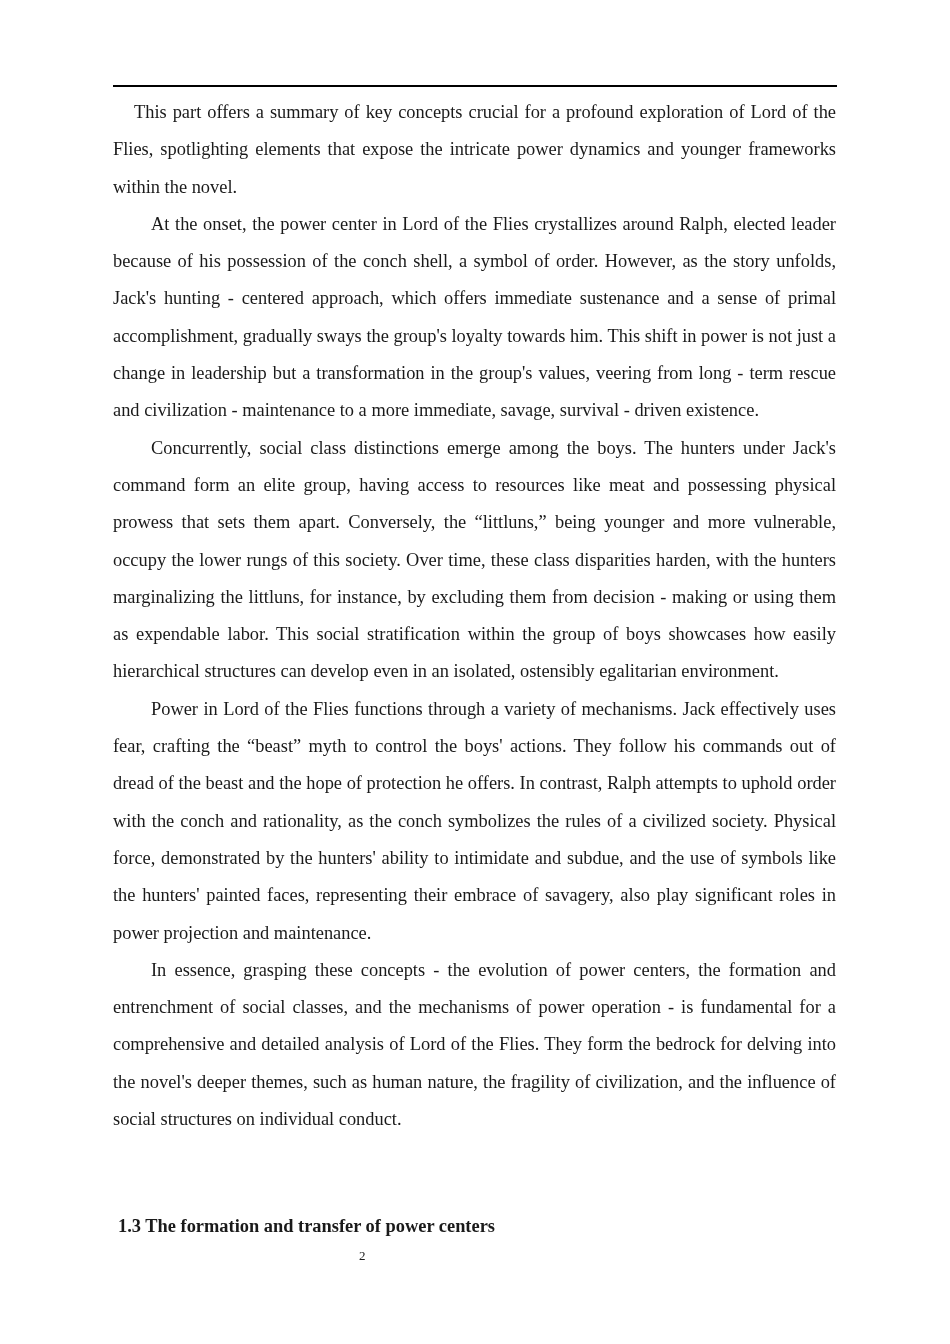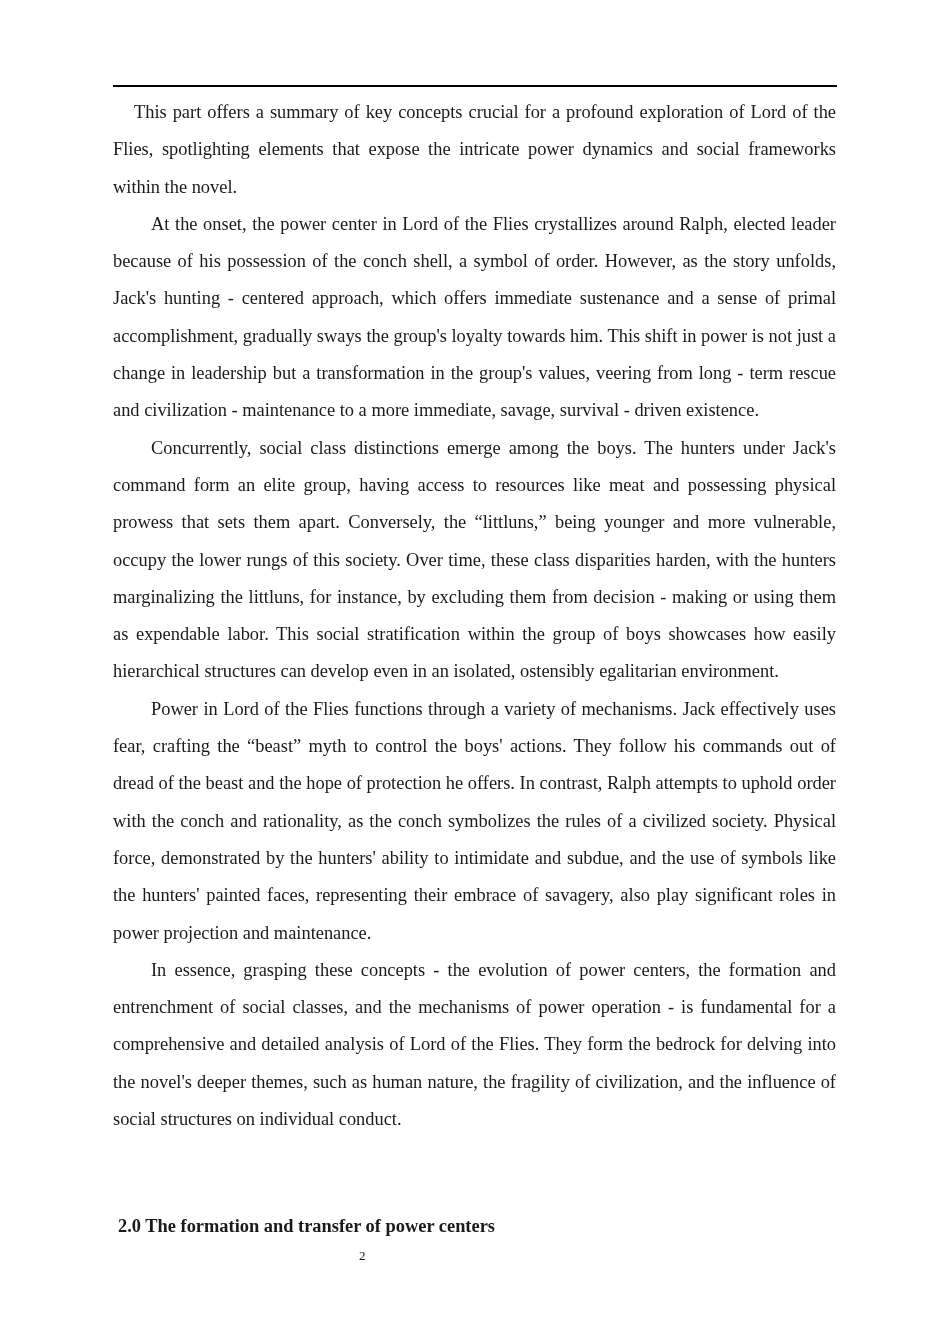--- a/index.html
+++ b/index.html
@@ -21,21 +21,21 @@
     position: absolute; left: 359px; top: 1248px;
     font-family: "Liberation Serif", serif; font-size: 13px; color: #1a1a1a;
   }
 </style>
 </head>
 <body>
 
 <div class="page">
   <div class="rule"></div>
   <div class="content">
-    <p class="first">This part offers a summary of key concepts crucial for a profound exploration of Lord of the Flies, spotlighting elements that expose the intricate power dynamics and social frameworks within the novel.</p>
+    <p class="first">This part offers a summary of key concepts crucial for a profound exploration of Lord of the Flies, spotlighting elements that expose the intricate power dynamics and younger frameworks within the novel.</p>
     <p>At the onset, the power center in Lord of the Flies crystallizes around Ralph, elected leader because of his possession of the conch shell, a symbol of order. However, as the story unfolds, Jack's hunting - centered approach, which offers immediate sustenance and a sense of primal accomplishment, gradually sways the group's loyalty towards him. This shift in power is not just a change in leadership but a transformation in the group's values, veering from long - term rescue and civilization - maintenance to a more immediate, savage, survival - driven existence.</p>
     <p>Concurrently, social class distinctions emerge among the boys. The hunters under Jack's command form an elite group, having access to resources like meat and possessing physical prowess that sets them apart. Conversely, the “littluns,” being younger and more vulnerable, occupy the lower rungs of this society. Over time, these class disparities harden, with the hunters marginalizing the littluns, for instance, by excluding them from decision - making or using them as expendable labor. This social stratification within the group of boys showcases how easily hierarchical structures can develop even in an isolated, ostensibly egalitarian environment.</p>
     <p>Power in Lord of the Flies functions through a variety of mechanisms. Jack effectively uses fear, crafting the “beast” myth to control the boys' actions. They follow his commands out of dread of the beast and the hope of protection he offers. In contrast, Ralph attempts to uphold order with the conch and rationality, as the conch symbolizes the rules of a civilized society. Physical force, demonstrated by the hunters' ability to intimidate and subdue, and the use of symbols like the hunters' painted faces, representing their embrace of savagery, also play significant roles in power projection and maintenance.</p>
     <p>In essence, grasping these concepts - the evolution of power centers, the formation and entrenchment of social classes, and the mechanisms of power operation - is fundamental for a comprehensive and detailed analysis of Lord of the Flies. They form the bedrock for delving into the novel's deeper themes, such as human nature, the fragility of civilization, and the influence of social structures on individual conduct.</p>
   </div>
-  <div class="heading">2.0 The formation and transfer of power centers</div>
+  <div class="heading">1.3 The formation and transfer of power centers</div>
   <div class="pagenum">2</div>
 </div>
 
 </body></html>

